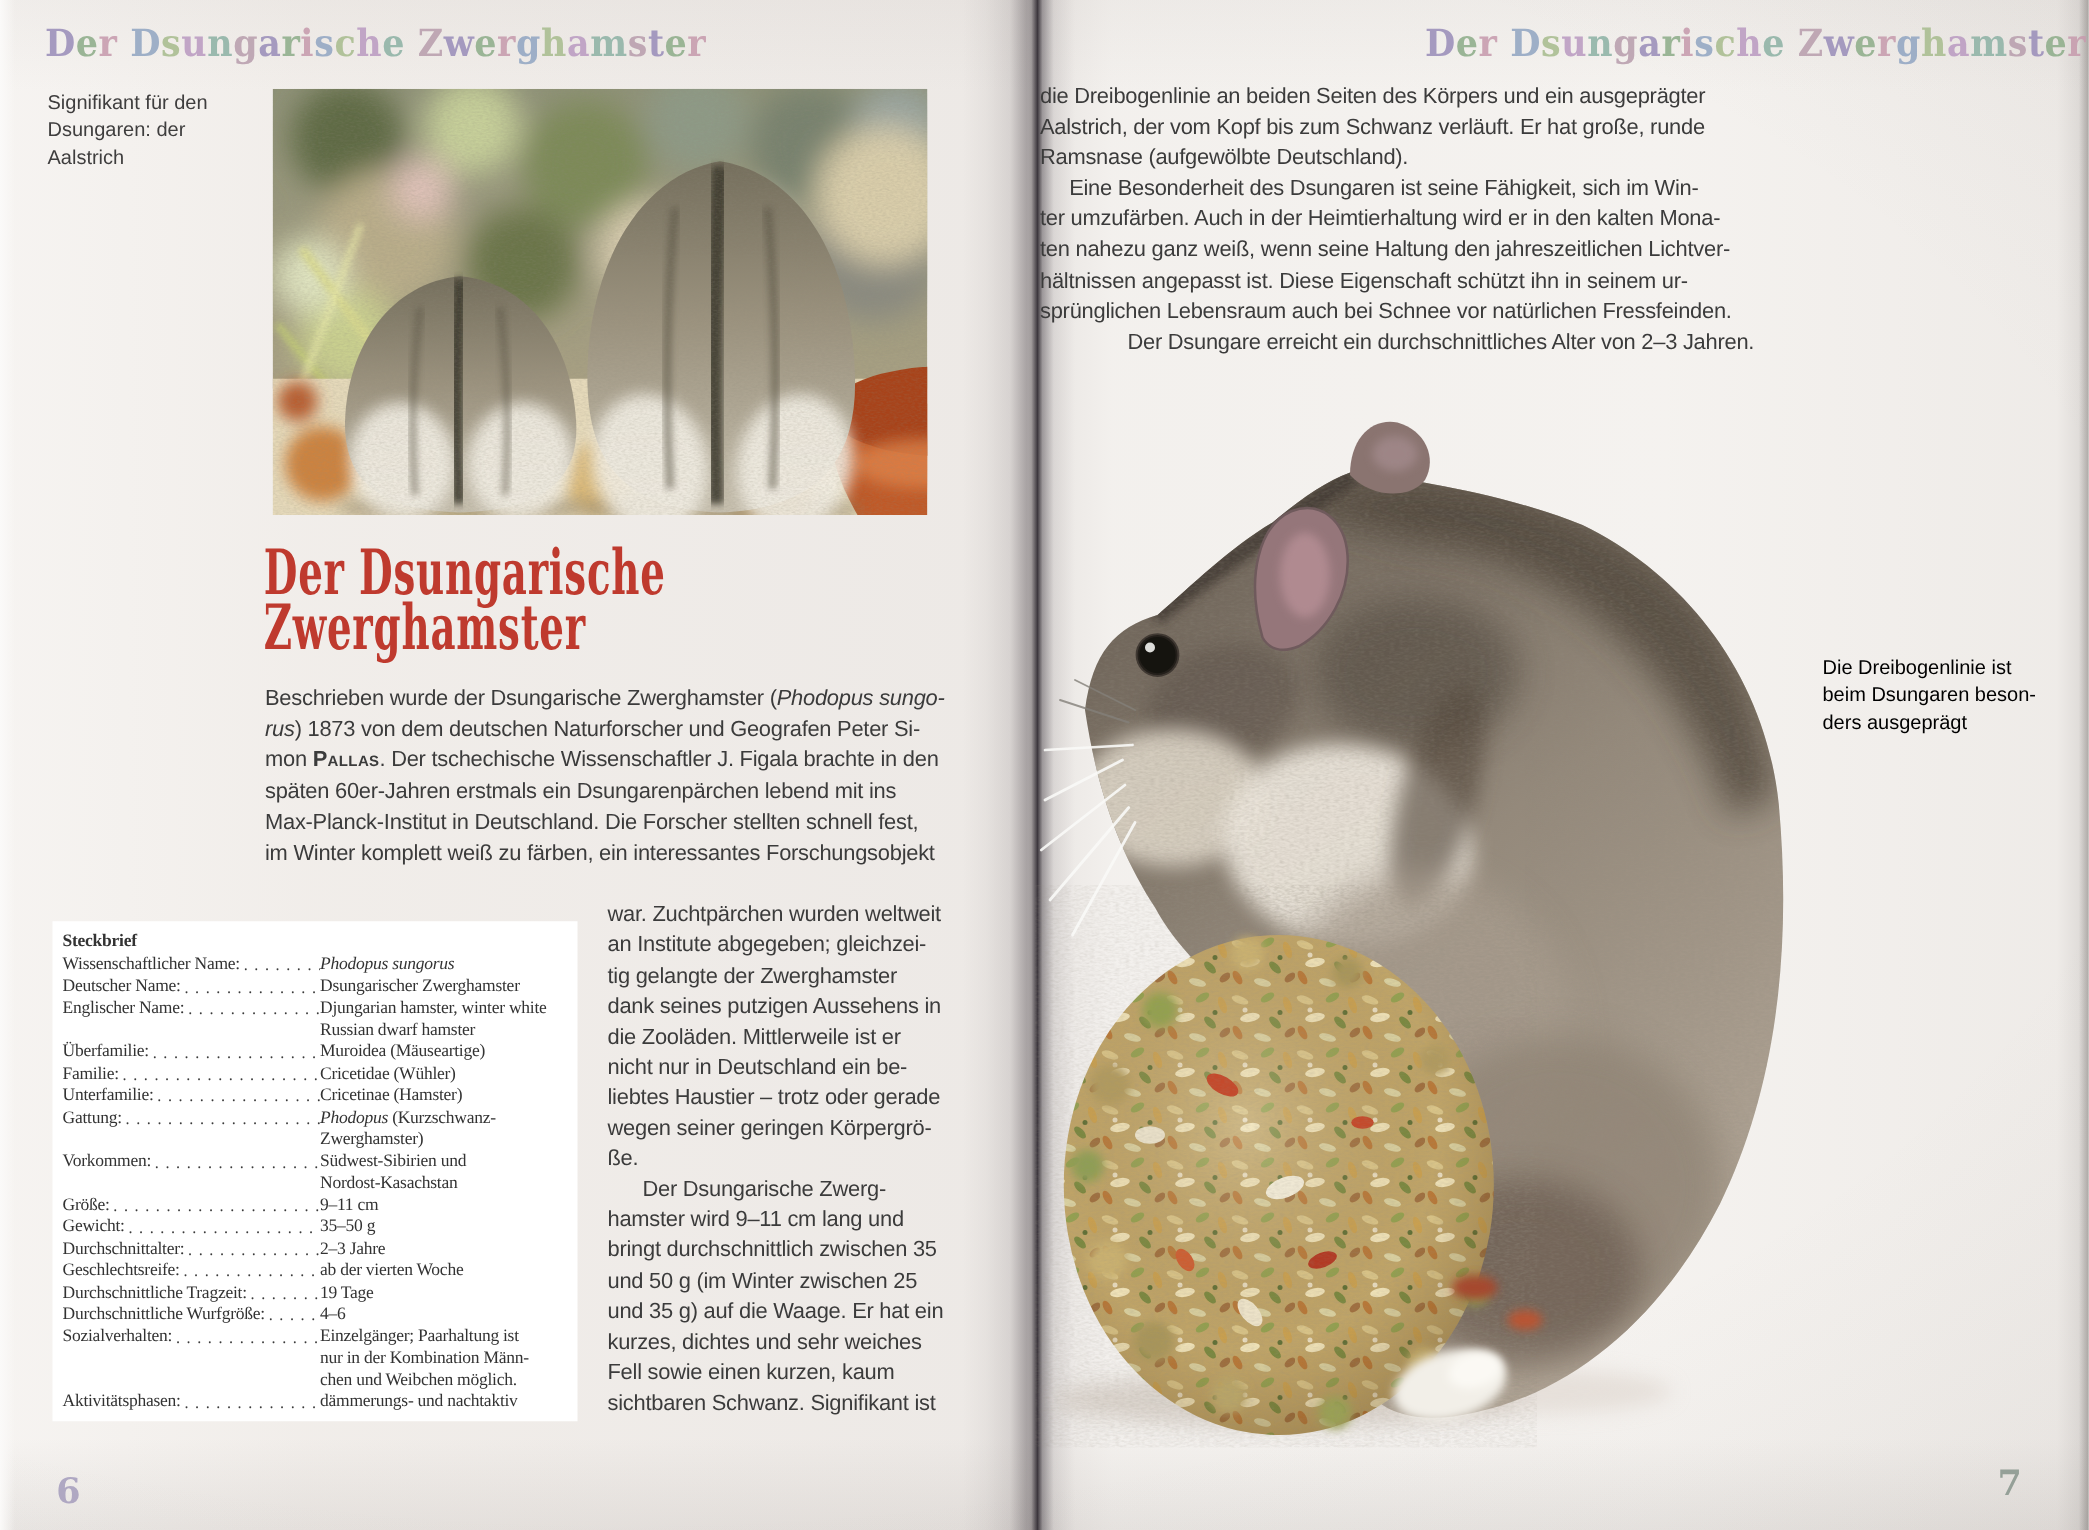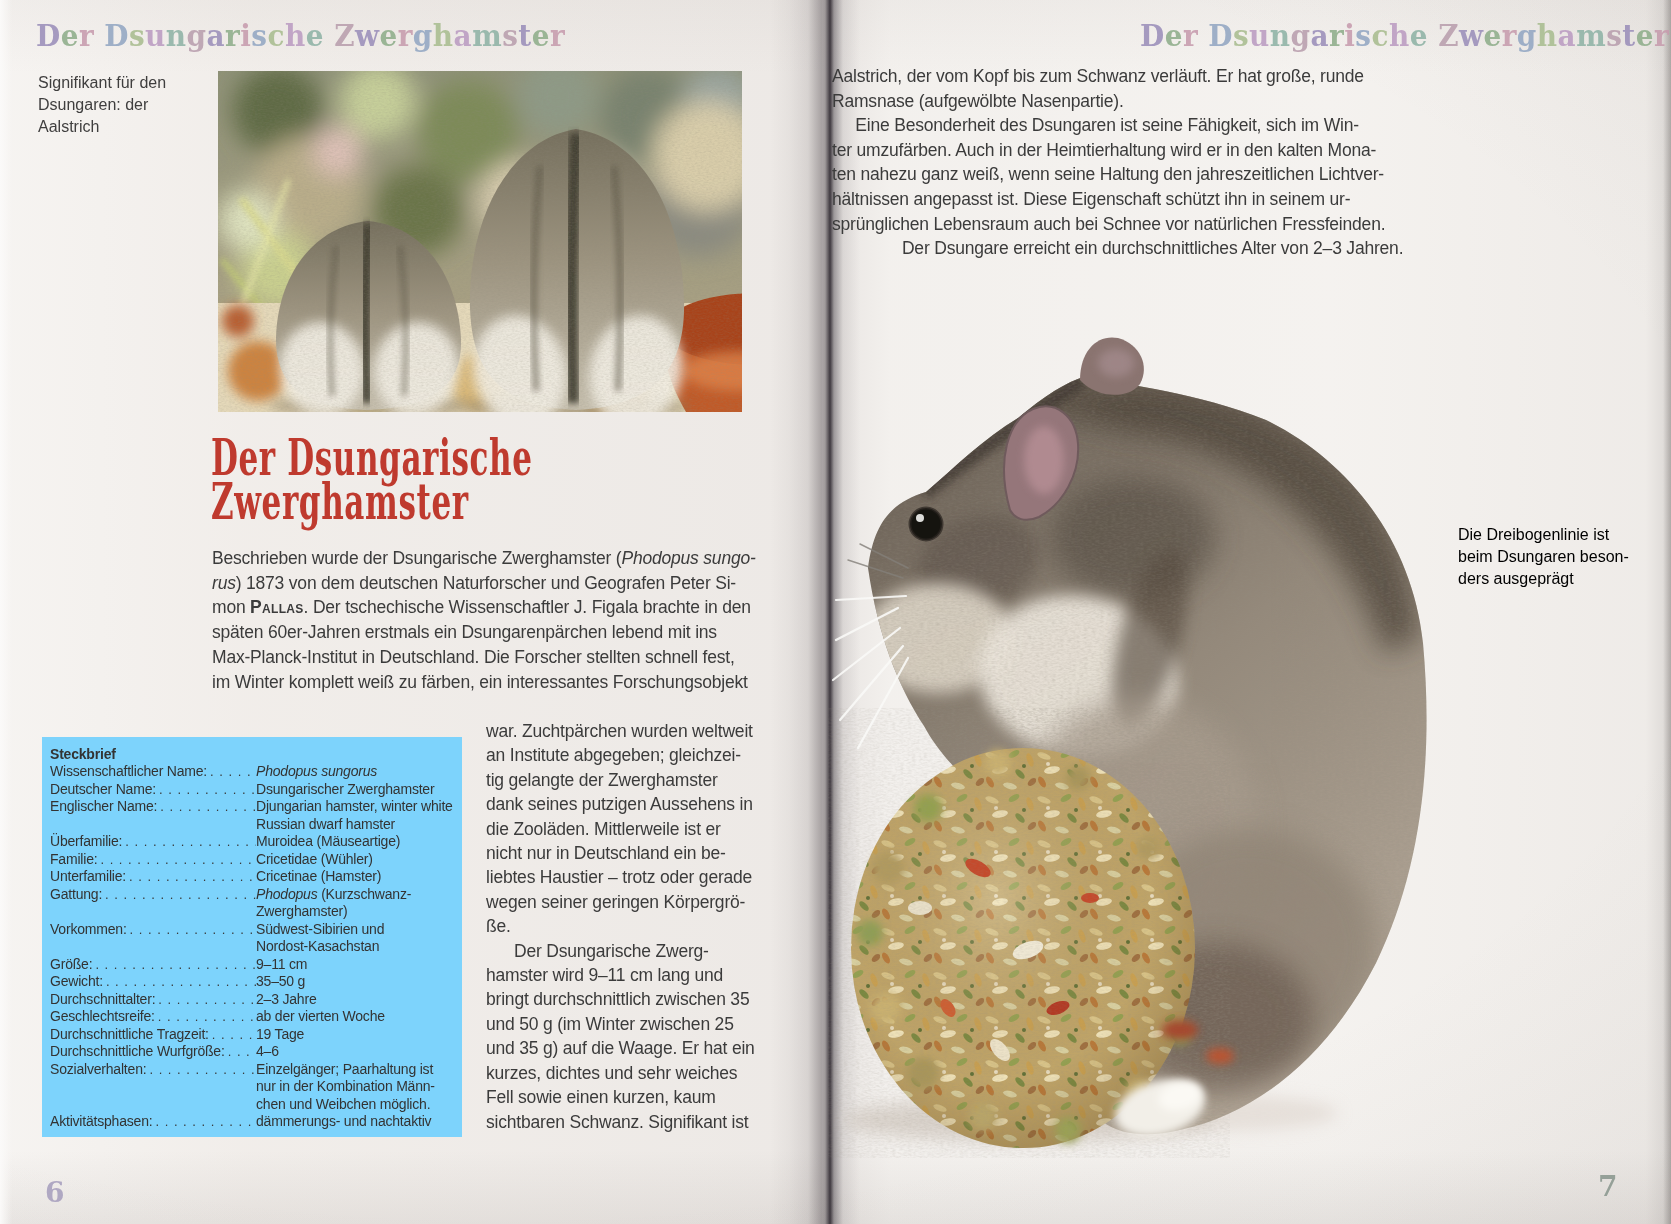--- a/index.html
+++ b/index.html
@@ -217,21 +217,21 @@
     <div class="ln">      Der Dsungarische Zwerg-</div>
     <div class="ln">hamster wird 9–11 cm lang und</div>
     <div class="ln">bringt durchschnittlich zwischen 35</div>
     <div class="ln">und 50 g (im Winter zwischen 25</div>
     <div class="ln">und 35 g) auf die Waage. Er hat ein</div>
     <div class="ln">kurzes, dichtes und sehr weiches</div>
     <div class="ln">Fell sowie einen kurzen, kaum</div>
     <div class="ln">sichtbaren Schwanz. Signifikant ist</div>
   </div>
 
-<div class="steckbrief" style="background: #7dd3fc;">
+<div class="steckbrief" style="background: #ffffff; font-family: Liberation Serif, serif;">
   <div class="sb-title">Steckbrief</div>
   <div>
       <div class="sb-row">
         <span class="sb-label">Wissenschaftlicher Name:</span>
         <span class="sb-dots"></span>
         <div class="sb-value"><span class="it">Phodopus sungorus</span></div>
       </div>
       <div class="sb-row">
         <span class="sb-label">Deutscher Name:</span>
         <span class="sb-dots"></span>
@@ -313,22 +313,23 @@
         <div class="sb-value"><span>dämmerungs- und nachtaktiv</span></div>
       </div>
     </div>
 </div>
 
 <div class="page-number pn-left" style="color: rgb(169, 161, 191);">6</div>
 
 <div class="running-header rh-right"><span style="color: rgb(155, 143, 186);">D</span><span style="color: rgb(143, 174, 139);">e</span><span style="color: rgb(199, 156, 174);">r</span><span> </span><span style="color: rgb(147, 167, 195);">D</span><span style="color: rgb(169, 189, 144);">s</span><span style="color: rgb(187, 156, 194);">u</span><span style="color: rgb(143, 179, 166);">n</span><span style="color: rgb(185, 159, 174);">g</span><span style="color: rgb(155, 143, 186);">a</span><span style="color: rgb(143, 174, 139);">r</span><span style="color: rgb(199, 156, 174);">i</span><span style="color: rgb(147, 167, 195);">s</span><span style="color: rgb(169, 189, 144);">c</span><span style="color: rgb(187, 156, 194);">h</span><span style="color: rgb(143, 179, 166);">e</span><span> </span><span style="color: rgb(185, 159, 174);">Z</span><span style="color: rgb(155, 143, 186);">w</span><span style="color: rgb(143, 174, 139);">e</span><span style="color: rgb(199, 156, 174);">r</span><span style="color: rgb(147, 167, 195);">g</span><span style="color: rgb(169, 189, 144);">h</span><span style="color: rgb(187, 156, 194);">a</span><span style="color: rgb(143, 179, 166);">m</span><span style="color: rgb(185, 159, 174);">s</span><span style="color: rgb(155, 143, 186);">t</span><span style="color: rgb(143, 174, 139);">e</span><span style="color: rgb(199, 156, 174);">r</span></div>
 
 <div class="body-right">
+    <div class="ln">die Dreibogenlinie an beiden Seiten des Körpers und ein ausgeprägter</div>
     <div class="ln">Aalstrich, der vom Kopf bis zum Schwanz verläuft. Er hat große, runde</div>
-    <div class="ln">Ramsnase (aufgewölbte Nasenpartie).</div>
+    <div class="ln">Ramsnase (aufgewölbte Deutschland).</div>
     <div class="ln">     Eine Besonderheit des Dsungaren ist seine Fähigkeit, sich im Win-</div>
     <div class="ln">ter umzufärben. Auch in der Heimtierhaltung wird er in den kalten Mona-</div>
     <div class="ln">ten nahezu ganz weiß, wenn seine Haltung den jahreszeitlichen Lichtver-</div>
     <div class="ln">hältnissen angepasst ist. Diese Eigenschaft schützt ihn in seinem ur-</div>
     <div class="ln">sprünglichen Lebensraum auch bei Schnee vor natürlichen Fressfeinden.</div>
     <div class="ln">               Der Dsungare erreicht ein durchschnittliches Alter von 2–3 Jahren.</div>
   </div>
 
 <div class="photo-right">
 <svg width="615" height="850" viewBox="0 0 615 850" xmlns="http://www.w3.org/2000/svg">

